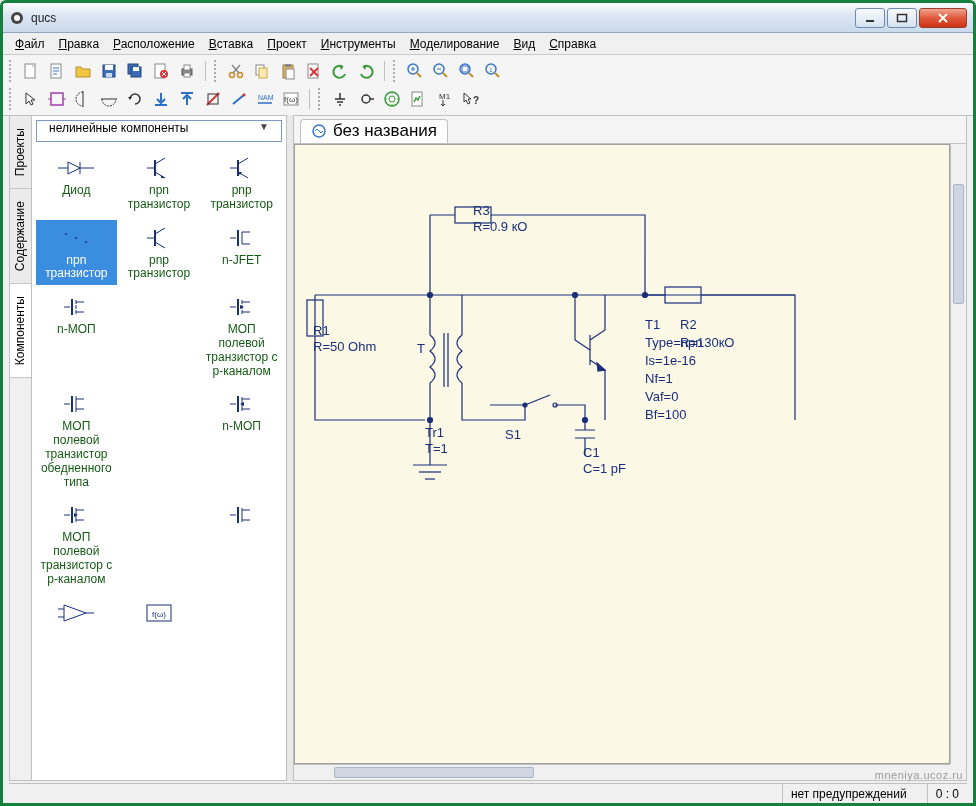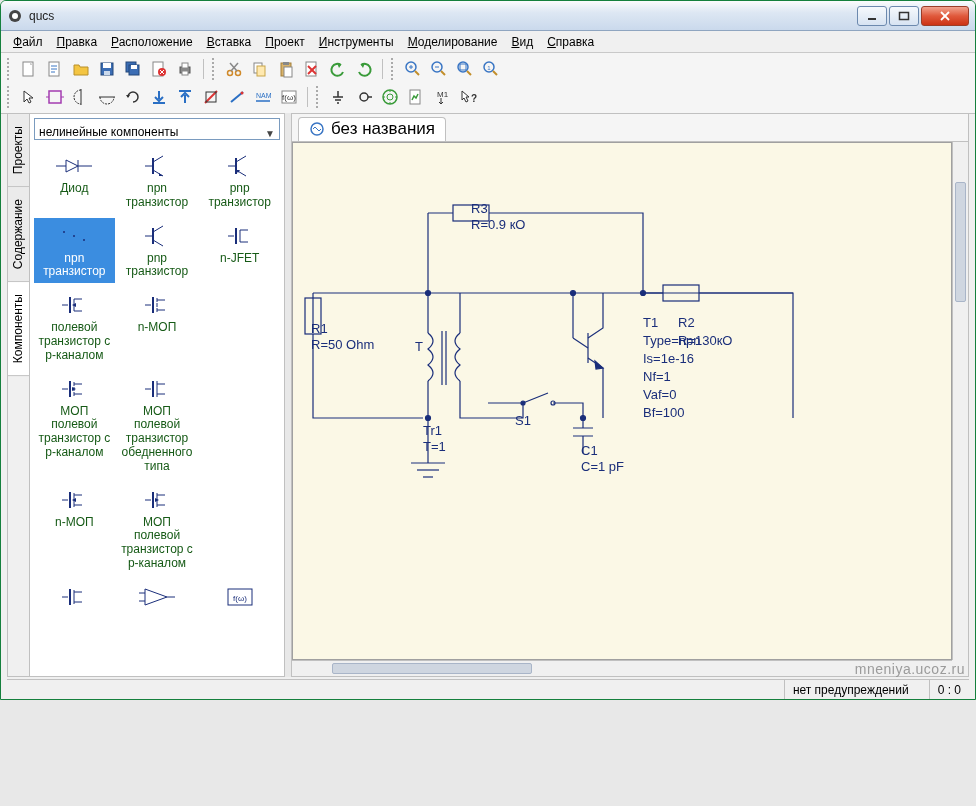--- a/index.html
+++ b/index.html
@@ -1,19 +1,19 @@
 <!DOCTYPE html>
 <html><head>
 <meta charset="utf-8">
 <style>
   * { box-sizing: border-box; }
   body { margin: 0; font-family: Tahoma, Arial, sans-serif; font-size: 12px; background: #e8e8e8; }
 
   
-  .window { width: 976px; height: 700px; background: #f0f0f0; border: 1px solid #15803d; border-radius: 6px 6px 0 0; overflow: hidden; position: relative; }
+  .window { width: 976px; height: 806px; background: #f0f0f0; border: 3px solid #15803d; border-radius: 6px 6px 0 0; overflow: hidden; position: relative; }
   .title-bar { height: 30px; background: linear-gradient(#fbfcfd, #dde7f3 40%, #cad9ec); display: flex; align-items: center; padding: 0 6px; border-bottom: 1px solid #8fa5c0; }
   .title-bar .icon { width: 16px; height: 16px; margin-right: 6px; }
   .title-bar .title { flex: 1; color: #222; }
   .win-btns { display: flex; gap: 2px; }
   .win-btn { width: 30px; height: 20px; border: 1px solid #6c89ae; border-radius: 3px; display: flex; align-items: center; justify-content: center; background: linear-gradient(#f6f9fc,#d7e3f2); font-size: 14px; }
   .win-btn.close { width: 48px; background: linear-gradient(#f1a48f,#e0593c 50%,#cc3215); color:#fff; border-color:#9b3d28; }
   .win-btn.max { background: linear-gradient(#f6f9fc,#d7e3f2); }
   .win-btn svg { width: 12px; height: 10px; }
 
   
@@ -31,21 +31,21 @@
 
   
   .main { position: absolute; top: 112px; bottom: 22px; left: 6px; right: 6px; display: flex; }
 
   
   .sidebar { width: 278px; display: flex; border: 1px solid #c0c0c0; background: #fff; }
   .sidebar-tabs { width: 22px; display: flex; flex-direction: column; border-right: 1px solid #c0c0c0; background: #f0f0f0; }
   .sidetab { flex: none; writing-mode: vertical-rl; transform: rotate(180deg); padding: 12px 3px; text-align: center; border-top: 1px solid #c0c0c0; background: #ebebeb; cursor: default; font-size: 12px; }
   .sidetab.active { background: #fff; font-weight: normal; }
   .sidebar-body { flex: 1; display: flex; flex-direction: column; position: relative; }
-  .combo { margin: 4px; height: 22px; border: 1px solid #7a9bbf; display: flex; align-items: flex-end; padding: 0 4px; background: #fff; }
+  .combo { margin: 4px; height: 22px; border: 1px solid #7a9bbf; display: flex; align-items: flex-start; padding: 0 12px; background: #fff; }
   .combo .arrow { margin-left: auto; font-size: 10px; color: #444; }
   .palette { flex: 1; overflow: auto; padding: 4px; }
   .palette-grid { display: grid; grid-template-columns: repeat(3, 1fr); gap: 4px 2px; }
   .pal-item { text-align: center; padding: 4px 2px; font-size: 12px; line-height: 1.15; }
   .pal-item.sel { background: #3b8de0; color: #fff; }
   .pal-symbol { height: 28px; display: flex; align-items: center; justify-content: center; margin-bottom: 2px; }
   .pal-symbol svg { width: 40px; height: 24px; }
   .pal-label { color: #165a16; font-size: 12px; word-break: break-word; }
   .pal-item.sel .pal-label { color: #fff; }
 
@@ -68,21 +68,21 @@
   .scroll-h .thumb { position: absolute; left: 40px; top: 2px; bottom: 2px; width: 200px; background: #cfd6e0; border: 1px solid #a9b5c8; border-radius: 2px; }
 
   .schem-label { position: absolute; color: #1a2e7a; font-size: 13px; font-family: Arial, sans-serif; white-space: nowrap; }
   .schem-svg { position: absolute; top: 0; left: 0; }
 
   
   .status-bar { position: absolute; bottom: 0; left: 6px; right: 6px; height: 20px; background: #f0f0f0; display: flex; align-items: center; border-top: 1px solid #c0c0c0; font-size: 12px; gap: 12px; }
   .status-bar .spacer { flex: 1; }
   .status-cell { padding: 0 8px; border-left: 1px solid #c0c0c0; height: 100%; display: flex; align-items: center; }
 
-  .watermark { position: absolute; right: 10px; bottom: 22px; font-size: 14px; color: #9b9b9b; letter-spacing: 0.5px; font-family: Arial; }
+  .watermark { position: absolute; right: 10px; bottom: 22px; font-size: 11px; color: #9b9b9b; letter-spacing: 0.5px; font-family: Arial; }
 </style>
 </head>
 <body>
 
 <div class="window">
 
   <div class="title-bar">
     <svg class="icon" viewBox="0 0 16 16">
         <circle cx="8" cy="8" r="6" fill="#444"></circle>
         <circle cx="8" cy="8" r="3" fill="#fff"></circle>
@@ -442,33 +442,20 @@
                     <line x1="20" y1="18" x2="28" y2="18" stroke="#1a2e7a"></line>
                   </svg>
                 </div>
                 <div class="pal-label">n-JFET</div>
               </div>
               <div class="pal-item">
                 <div class="pal-symbol">
                   <svg viewBox="0 0 40 24">
                     <line x1="8" y1="12" x2="14" y2="12" stroke="#1a2e7a"></line>
                     <line x1="16" y1="4" x2="16" y2="20" stroke="#1a2e7a" stroke-width="2"></line>
-                    <line x1="20" y1="6" x2="20" y2="18" stroke="#1a2e7a"></line>
-                    <line x1="20" y1="6" x2="28" y2="6" stroke="#1a2e7a"></line>
-                    <line x1="20" y1="18" x2="28" y2="18" stroke="#1a2e7a"></line>
-                    <path d="M18 12 L22 10 L22 14 Z" fill="#1a2e7a"></path>
-                  </svg>
-                </div>
-                <div class="pal-label">полевой транзистор с p-каналом</div>
-              </div>
-              <div class="pal-item">
-                <div class="pal-symbol">
-                  <svg viewBox="0 0 40 24">
-                    <line x1="8" y1="12" x2="14" y2="12" stroke="#1a2e7a"></line>
-                    <line x1="16" y1="4" x2="16" y2="20" stroke="#1a2e7a" stroke-width="2"></line>
                     <line x1="20" y1="5" x2="20" y2="9" stroke="#1a2e7a"></line>
                     <line x1="20" y1="10" x2="20" y2="14" stroke="#1a2e7a"></line>
                     <line x1="20" y1="15" x2="20" y2="19" stroke="#1a2e7a"></line>
                     <line x1="20" y1="7" x2="28" y2="7" stroke="#1a2e7a"></line>
                     <line x1="20" y1="17" x2="28" y2="17" stroke="#1a2e7a"></line>
                   </svg>
                 </div>
                 <div class="pal-label">n-МОП</div>
               </div>
               <div class="pal-item">
@@ -636,21 +623,21 @@
           <div class="schem-label" style="left:178px; top:58px;">R3</div>
           <div class="schem-label" style="left:178px; top:74px;">R=0.9 кО</div>
 
           <div class="schem-label" style="left:18px; top:178px;">R1</div>
           <div class="schem-label" style="left:18px; top:194px;">R=50 Ohm</div>
 
           <div class="schem-label" style="left:122px; top:196px;">T</div>
           <div class="schem-label" style="left:130px; top:280px;">Tr1</div>
           <div class="schem-label" style="left:130px; top:296px;">T=1</div>
 
-          <div class="schem-label" style="left:210px; top:270px;margin-left:12px;">S1</div>
+          <div class="schem-label" style="left:210px; top:282px;">S1</div>
 
           <div class="schem-label" style="left:288px; top:300px;">C1</div>
           <div class="schem-label" style="left:288px; top:316px;">C=1 pF</div>
 
           <div class="schem-label" style="left:350px; top:172px;">T1</div>
           <div class="schem-label" style="left:350px; top:190px;">Type=npn</div>
           <div class="schem-label" style="left:350px; top:208px;">Is=1e-16</div>
           <div class="schem-label" style="left:350px; top:226px;">Nf=1</div>
           <div class="schem-label" style="left:350px; top:244px;">Vaf=0</div>
           <div class="schem-label" style="left:350px; top:262px;">Bf=100</div>

